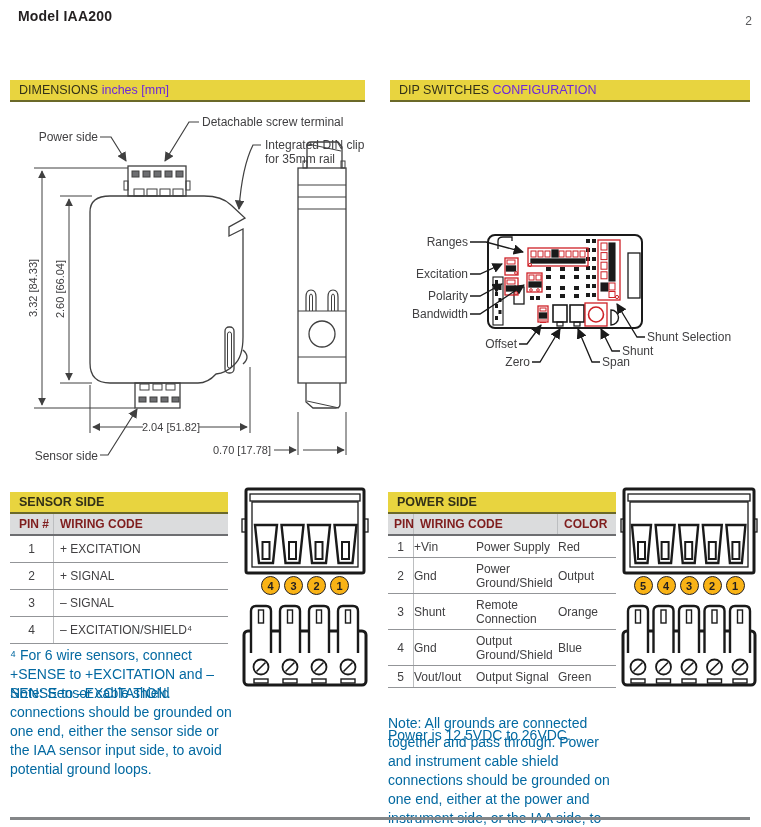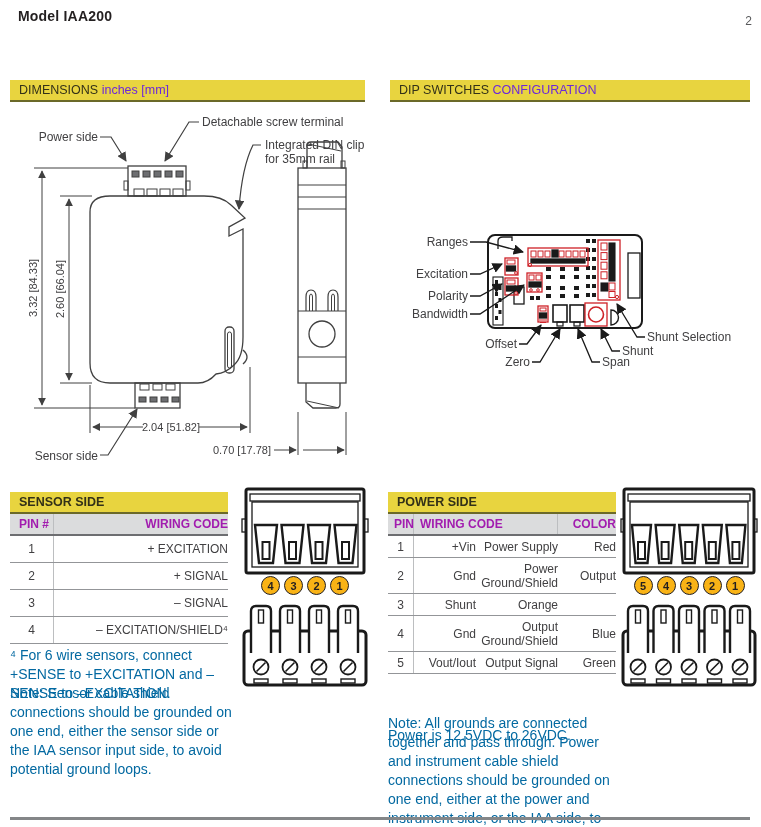--- a/index.html
+++ b/index.html
@@ -17,32 +17,32 @@
           display:flex;align-items:center;padding:0 0 0 9px;box-sizing:border-box;
           font-size:12.5px;color:#333118;white-space:pre;}
   .secbar .sub{font-weight:normal;color:#6d28d9;}
 
   
   .tbl{box-sizing:border-box;font-size:12px;}
   .tbl .tbar{height:22px;background:#e8d43f;border-bottom:2px solid #6b6929;
              display:flex;align-items:center;padding-left:9px;box-sizing:border-box;
              font-weight:bold;font-size:12.5px;color:#333118;}
   .thead{height:22px;background:#dbdcdd;border-bottom:2px solid #6d6e71;
-         box-sizing:border-box;font-weight:bold;color:#a21caf;align-items:center;}
+         box-sizing:border-box;font-weight:bold;color:#7f1d1d;align-items:center;}
   .shead{display:grid;grid-template-columns:44px 1fr;}
   .phead{display:grid;grid-template-columns:26px 144px 1fr;}
   .srow{display:grid;grid-template-columns:44px 1fr;height:26px;align-items:center;
         border-bottom:1px solid #939598;}
   .prow{display:grid;grid-template-columns:26px 62px 82px 1fr;align-items:center;
         border-bottom:1px solid #939598;}
   .prow span{padding:4px 0 3px;}
   .cpin{text-align:center;}
   .cdiv{border-right:1px solid #bcbec0;align-self:stretch;display:flex;align-items:center;}
   .cdiv.cpin{justify-content:center;}
-  .pad6{padding-left:6px;text-align:right;}
+  .pad6{padding-left:6px;}
   .pad9{padding-left:9px;}
 
   .smalltext{font-size:14px;line-height:1.36;color:#0369a1;}
 
   
   .badges{position:absolute;left:0;right:0;display:flex;justify-content:center;gap:4px;}
   .badge{width:19px;height:19px;border-radius:50%;background:#f9b316;border:1.5px solid #231f20;
          box-sizing:border-box;display:flex;align-items:center;justify-content:center;
          font-size:11px;font-weight:bold;color:#231f20;}
 
@@ -402,20 +402,21 @@
     </div>
     <div class="prow">
       <span class="cdiv cpin">2</span>
       <span class="b pad6">Gnd</span>
       <span class="pad6">Power Ground/Shield</span>
       <span class="pad6">Output</span>
     </div>
     <div class="prow">
       <span class="cdiv cpin">3</span>
       <span class="b pad6">Shunt</span>
+      <span class="pad6">Remote Connection</span>
       <span class="pad6">Orange</span>
     </div>
     <div class="prow">
       <span class="cdiv cpin">4</span>
       <span class="b pad6">Gnd</span>
       <span class="pad6">Output Ground/Shield</span>
       <span class="pad6">Blue</span>
     </div>
     <div class="prow">
       <span class="cdiv cpin">5</span>

